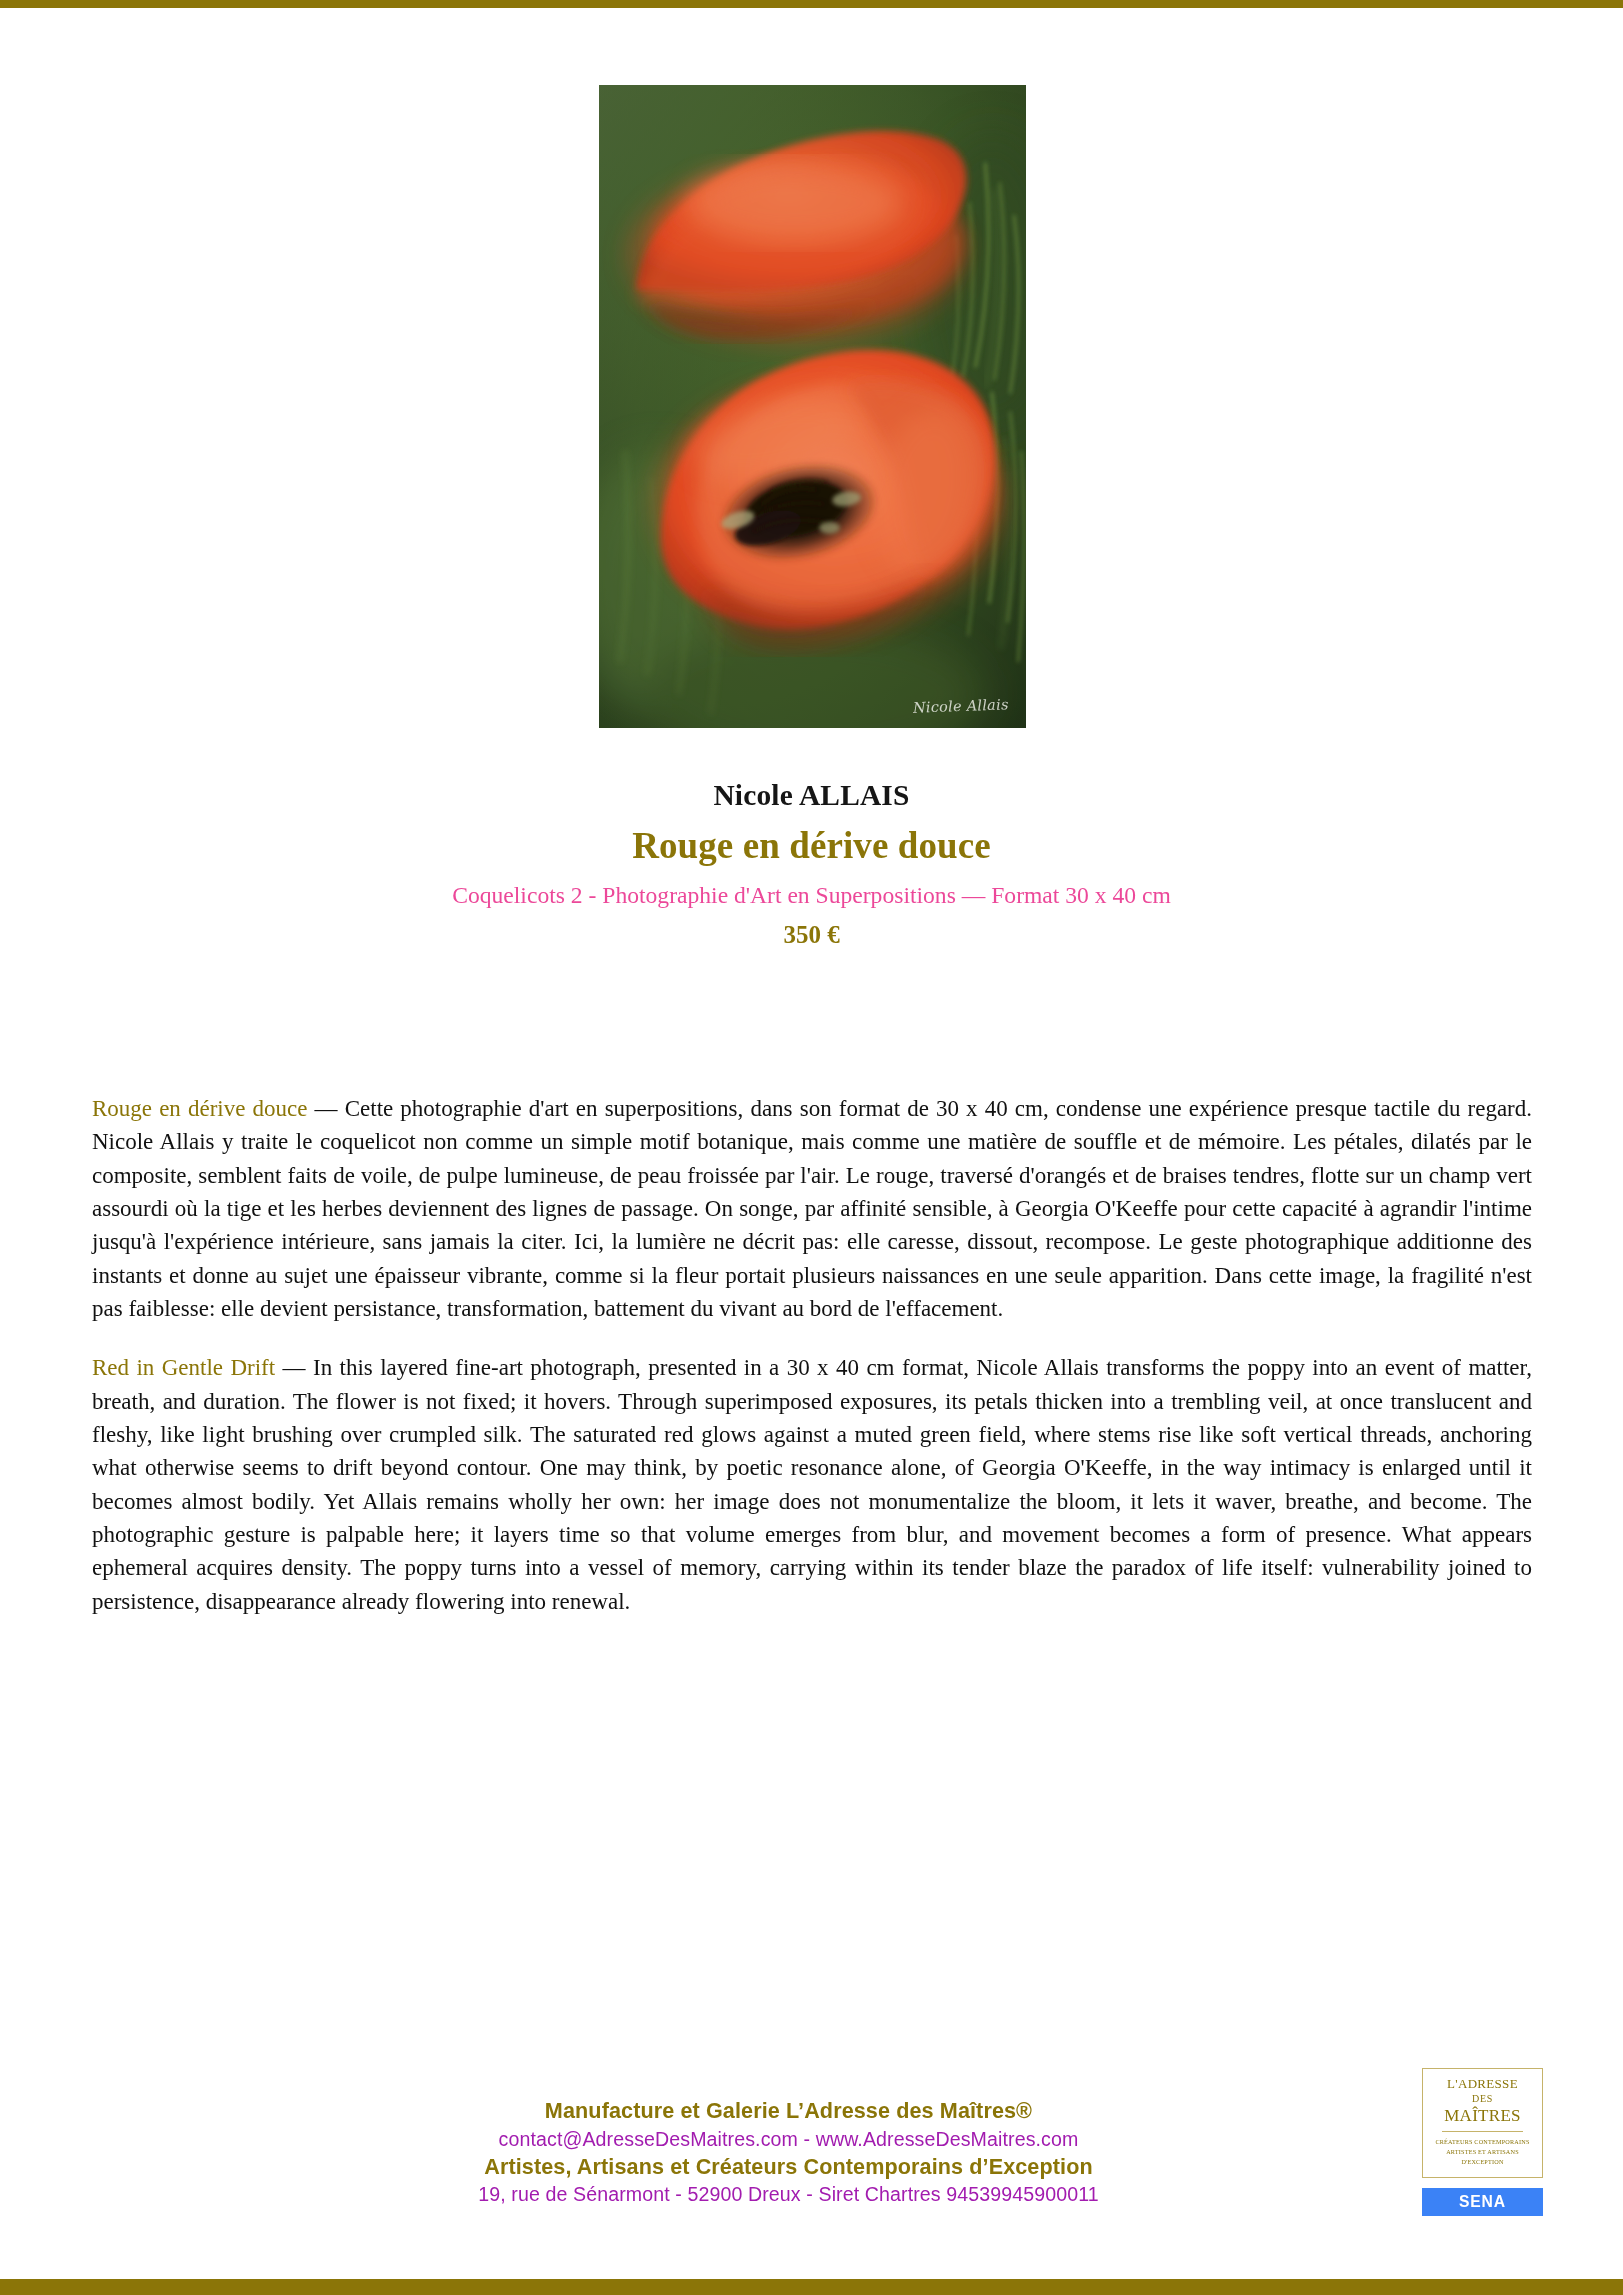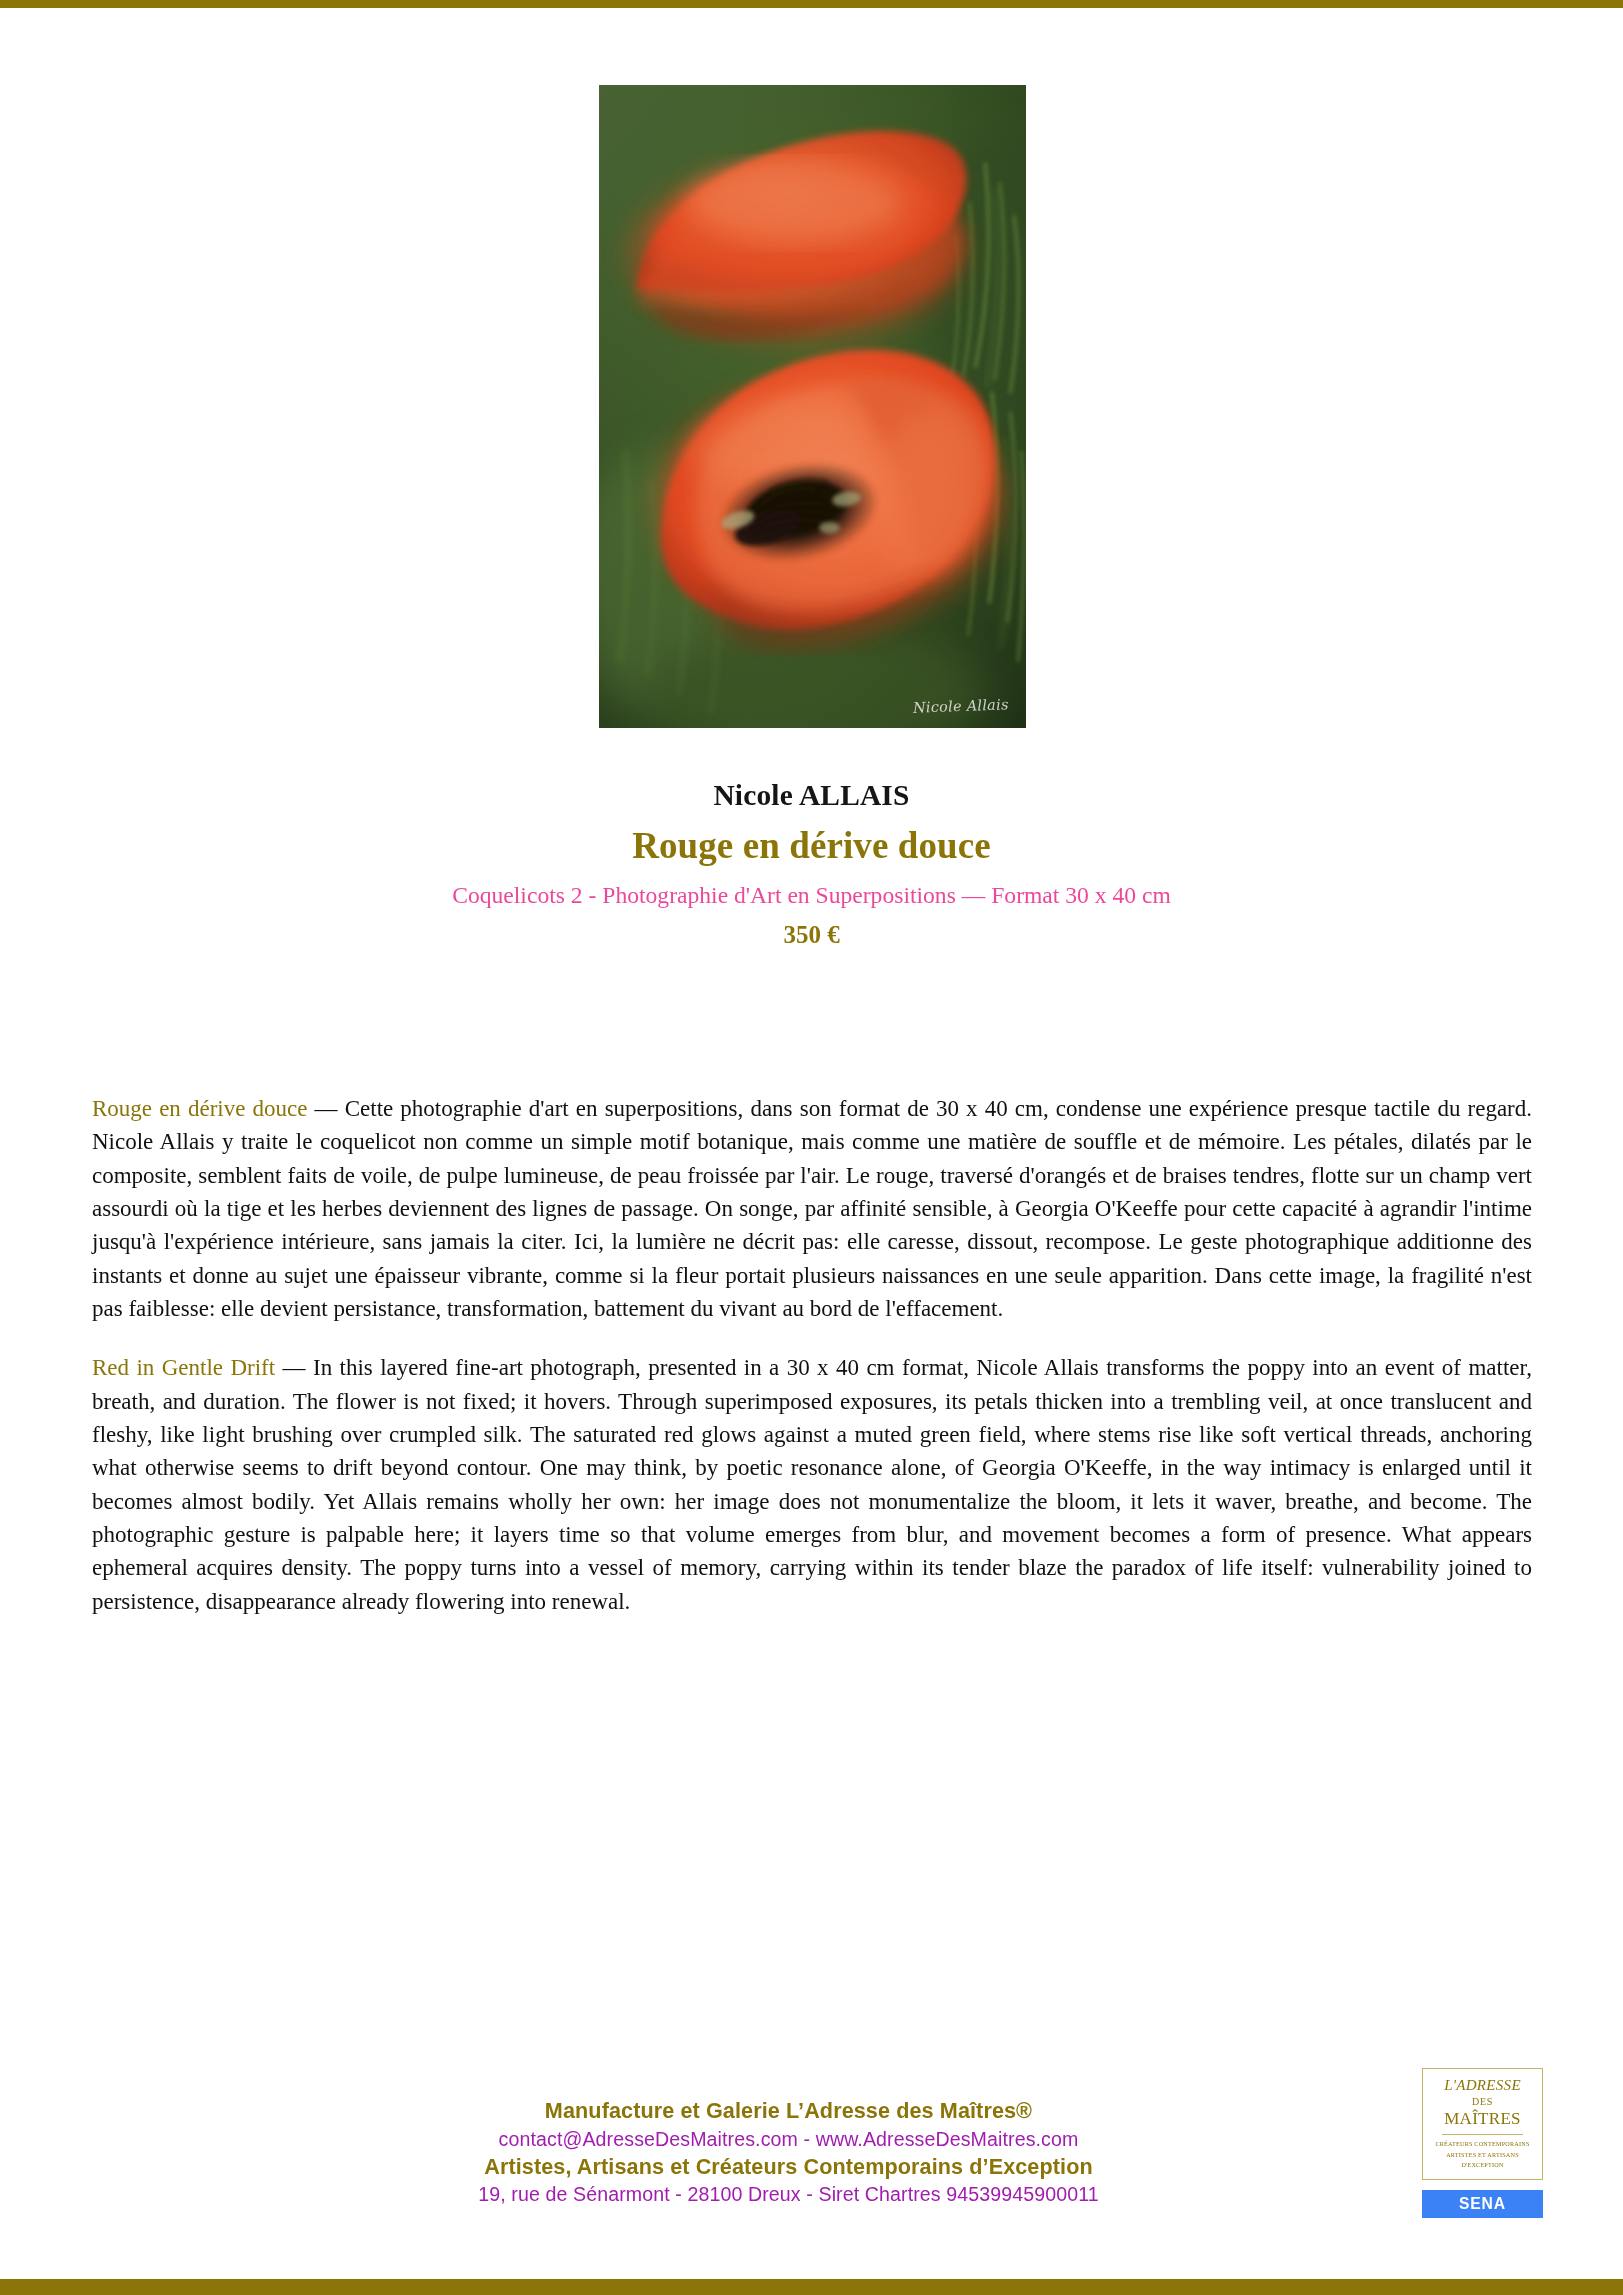--- a/index.html
+++ b/index.html
@@ -85,21 +85,21 @@
 
   
   .brand{
     position:absolute; left:1422px; top:2068px; width:121px;
   }
   .brand-card{
     border:1.3px solid #C6B36A; background:#ffffff;
     padding:7.9px 5.2px 9.2px; text-align:center;
     font-family:"Liberation Serif", serif; color:#8B7508;
   }
-  .b-l1{ font-size:15px; letter-spacing:0.3px; line-height:1.12;font-style:italic; }
+  .b-l1{ font-size:13px; letter-spacing:0.3px; line-height:1.12; }
   .b-l2{ font-size:10px; letter-spacing:0.7px; line-height:1.5; }
   .b-l3{ font-size:17px; letter-spacing:0.3px; line-height:1.12; }
   .b-divider{
     width:74%; height:0.7px; background:#C6B36A; margin:5.9px auto 5.2px;
   }
   .b-sub{ font-size:6.2px; letter-spacing:0.2px; line-height:1.62; }
   .sena{
     margin-top:10.5px; background:#3b82f6; color:#ffffff;
     font-family:"Liberation Sans", sans-serif; font-weight:bold;
     font-size:15.7px; letter-spacing:0.8px; text-align:center;
@@ -303,21 +303,21 @@
   </p>
   <p class="para">
     <span class="lead">Red in Gentle Drift</span><span> — </span><span>In this layered fine-art photograph, presented in a 30 x 40 cm format, Nicole Allais transforms the poppy into an event of matter, breath, and duration. The flower is not fixed; it hovers. Through superimposed exposures, its petals thicken into a trembling veil, at once translucent and fleshy, like light brushing over crumpled silk. The saturated red glows against a muted green field, where stems rise like soft vertical threads, anchoring what otherwise seems to drift beyond contour. One may think, by poetic resonance alone, of Georgia O'Keeffe, in the way intimacy is enlarged until it becomes almost bodily. Yet Allais remains wholly her own: her image does not monumentalize the bloom, it lets it waver, breathe, and become. The photographic gesture is palpable here; it layers time so that volume emerges from blur, and movement becomes a form of presence. What appears ephemeral acquires density. The poppy turns into a vessel of memory, carrying within its tender blaze the paradox of life itself: vulnerability joined to persistence, disappearance already flowering into renewal.</span>
   </p>
 </div>
 
 <div class="footer">
   <div class="f-gold">Manufacture et Galerie L’Adresse des Maîtres®</div>
   <div class="f-dark">contact@AdresseDesMaitres.com - www.AdresseDesMaitres.com</div>
   <div class="f-gold">Artistes, Artisans et Créateurs Contemporains d’Exception</div>
-  <div class="f-dark">19, rue de Sénarmont - 28100 Dreux - Siret Chartres 94539945900011</div>
+  <div class="f-dark">19, rue de Sénarmont - 52900 Dreux - Siret Chartres 94539945900011</div>
 </div>
 
 <div class="brand">
   <div class="brand-card">
     <div class="b-l1">L'ADRESSE</div>
     <div class="b-l2">DES</div>
     <div class="b-l3">MAÎTRES</div>
     <div class="b-divider"></div>
     <div class="b-sub">CRÉATEURS CONTEMPORAINS</div>
     <div class="b-sub">ARTISTES ET ARTISANS</div>

